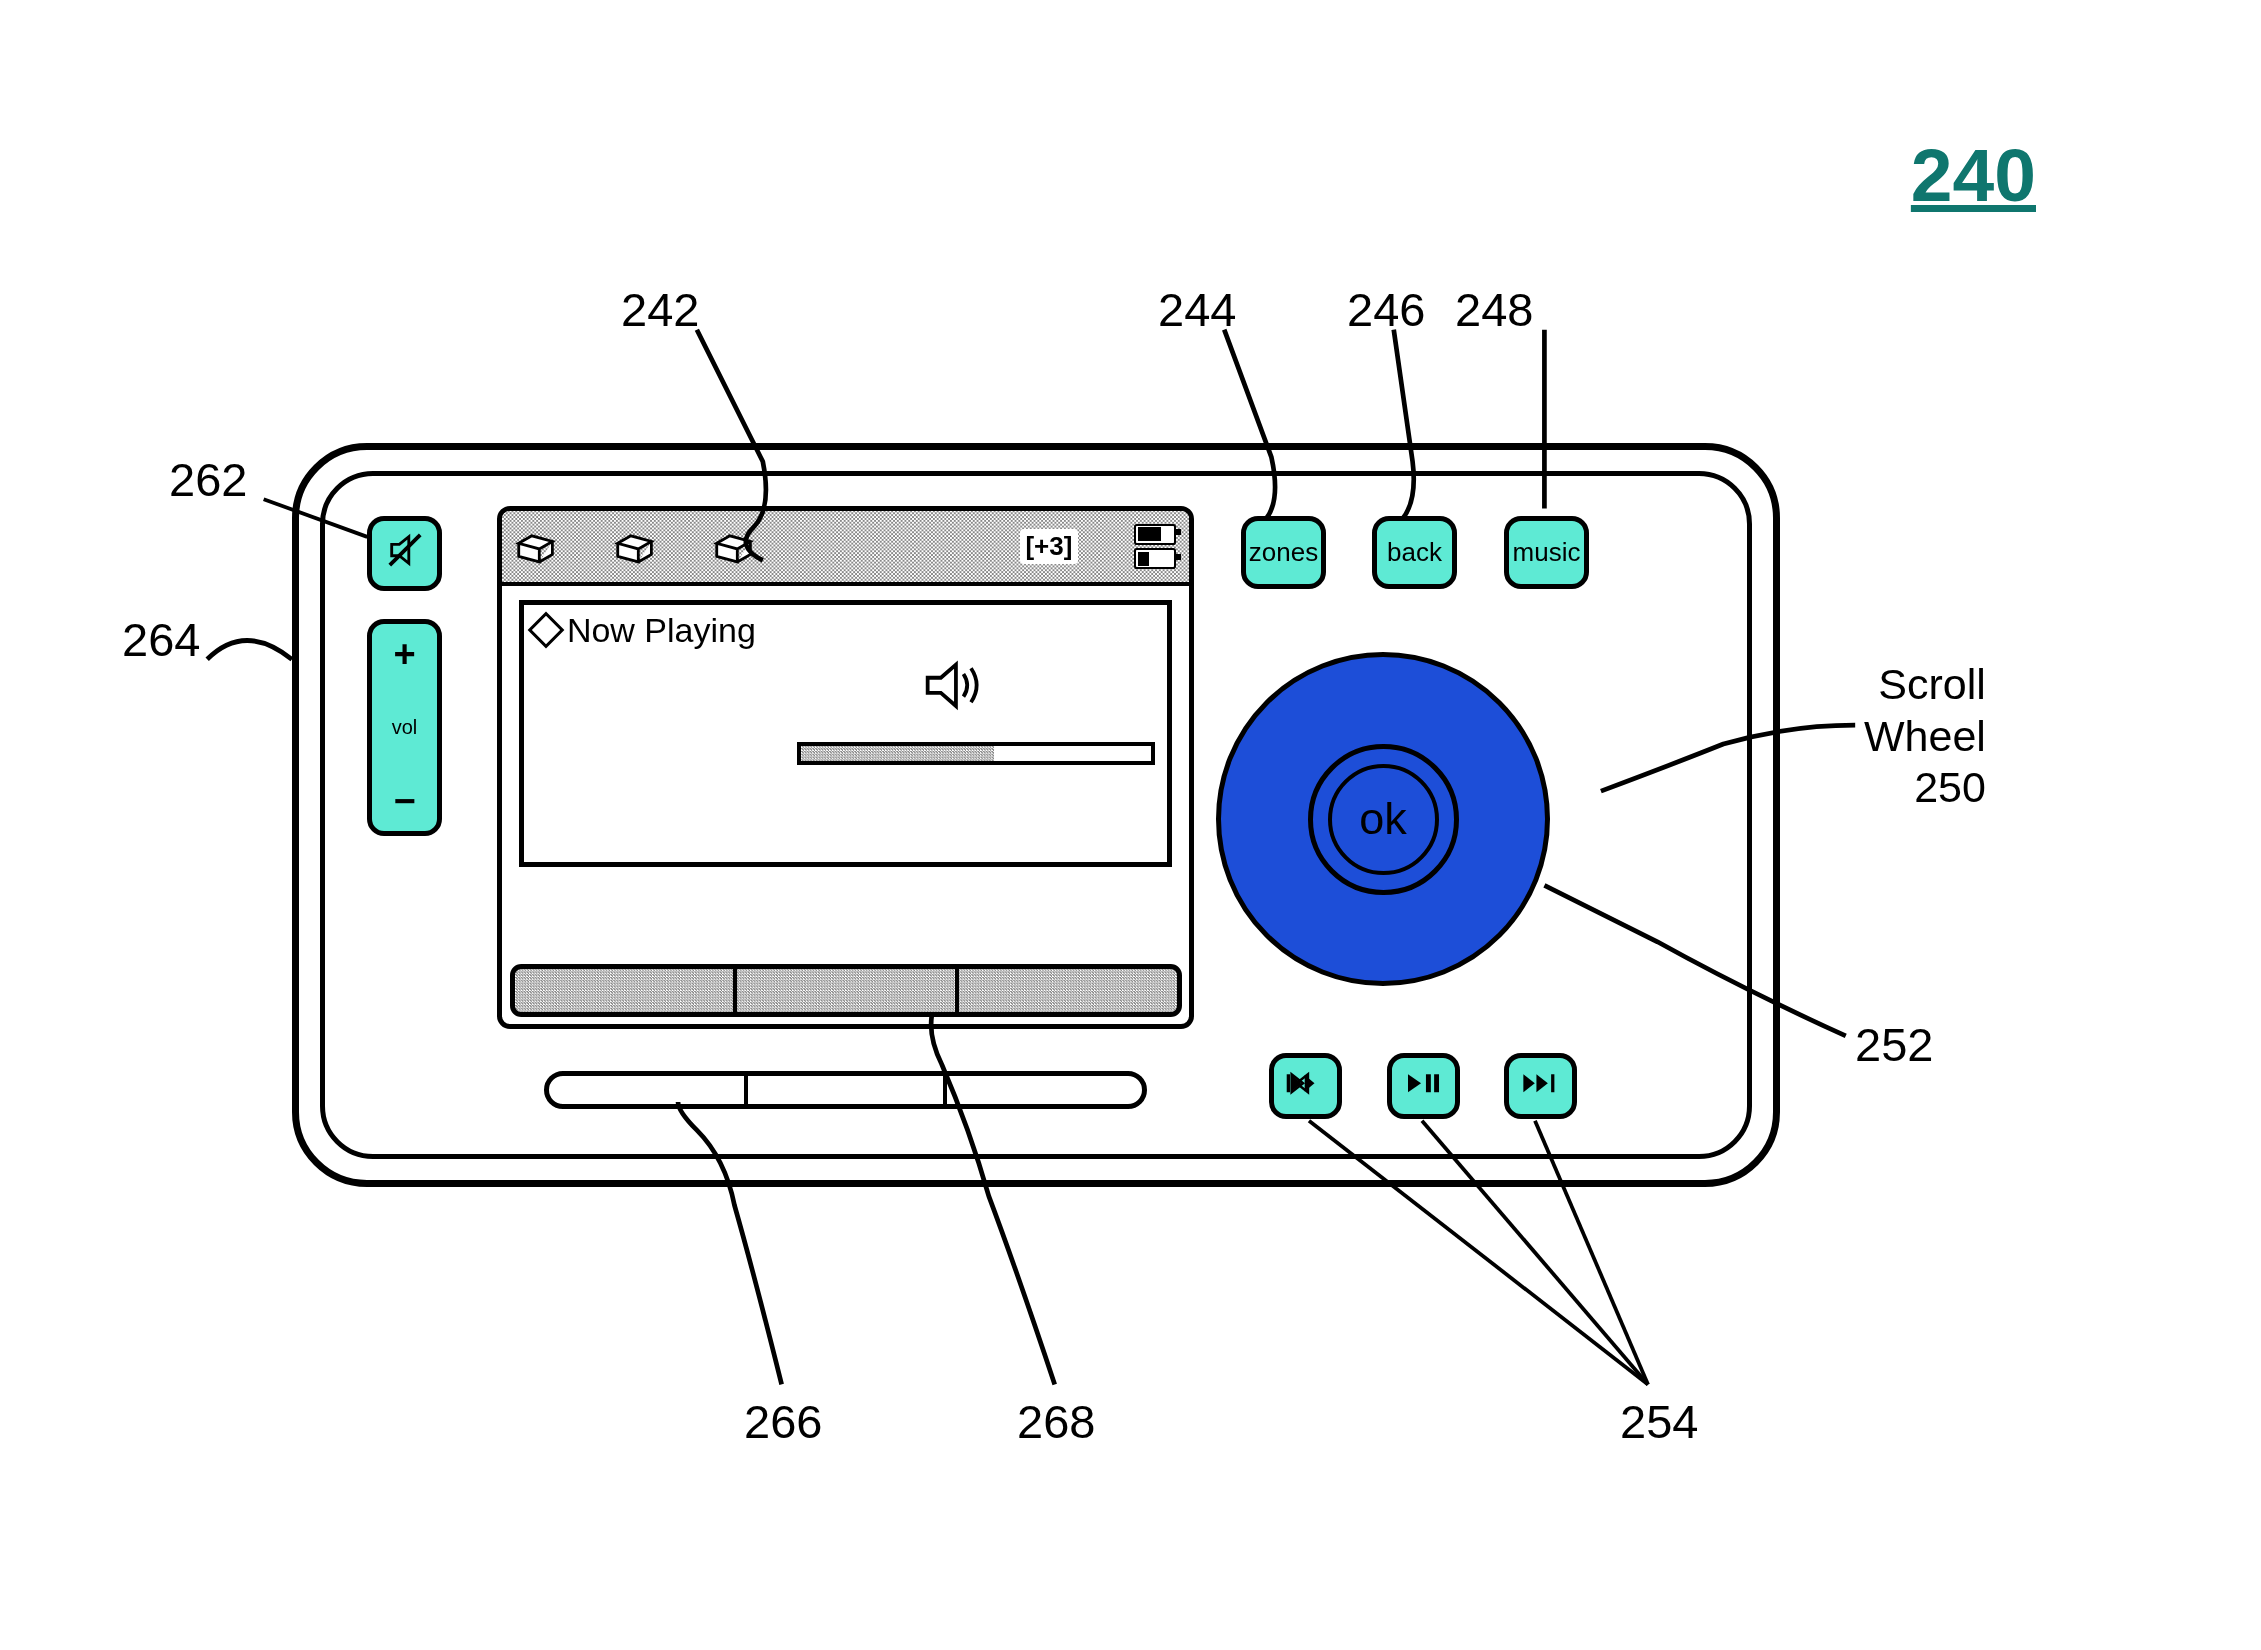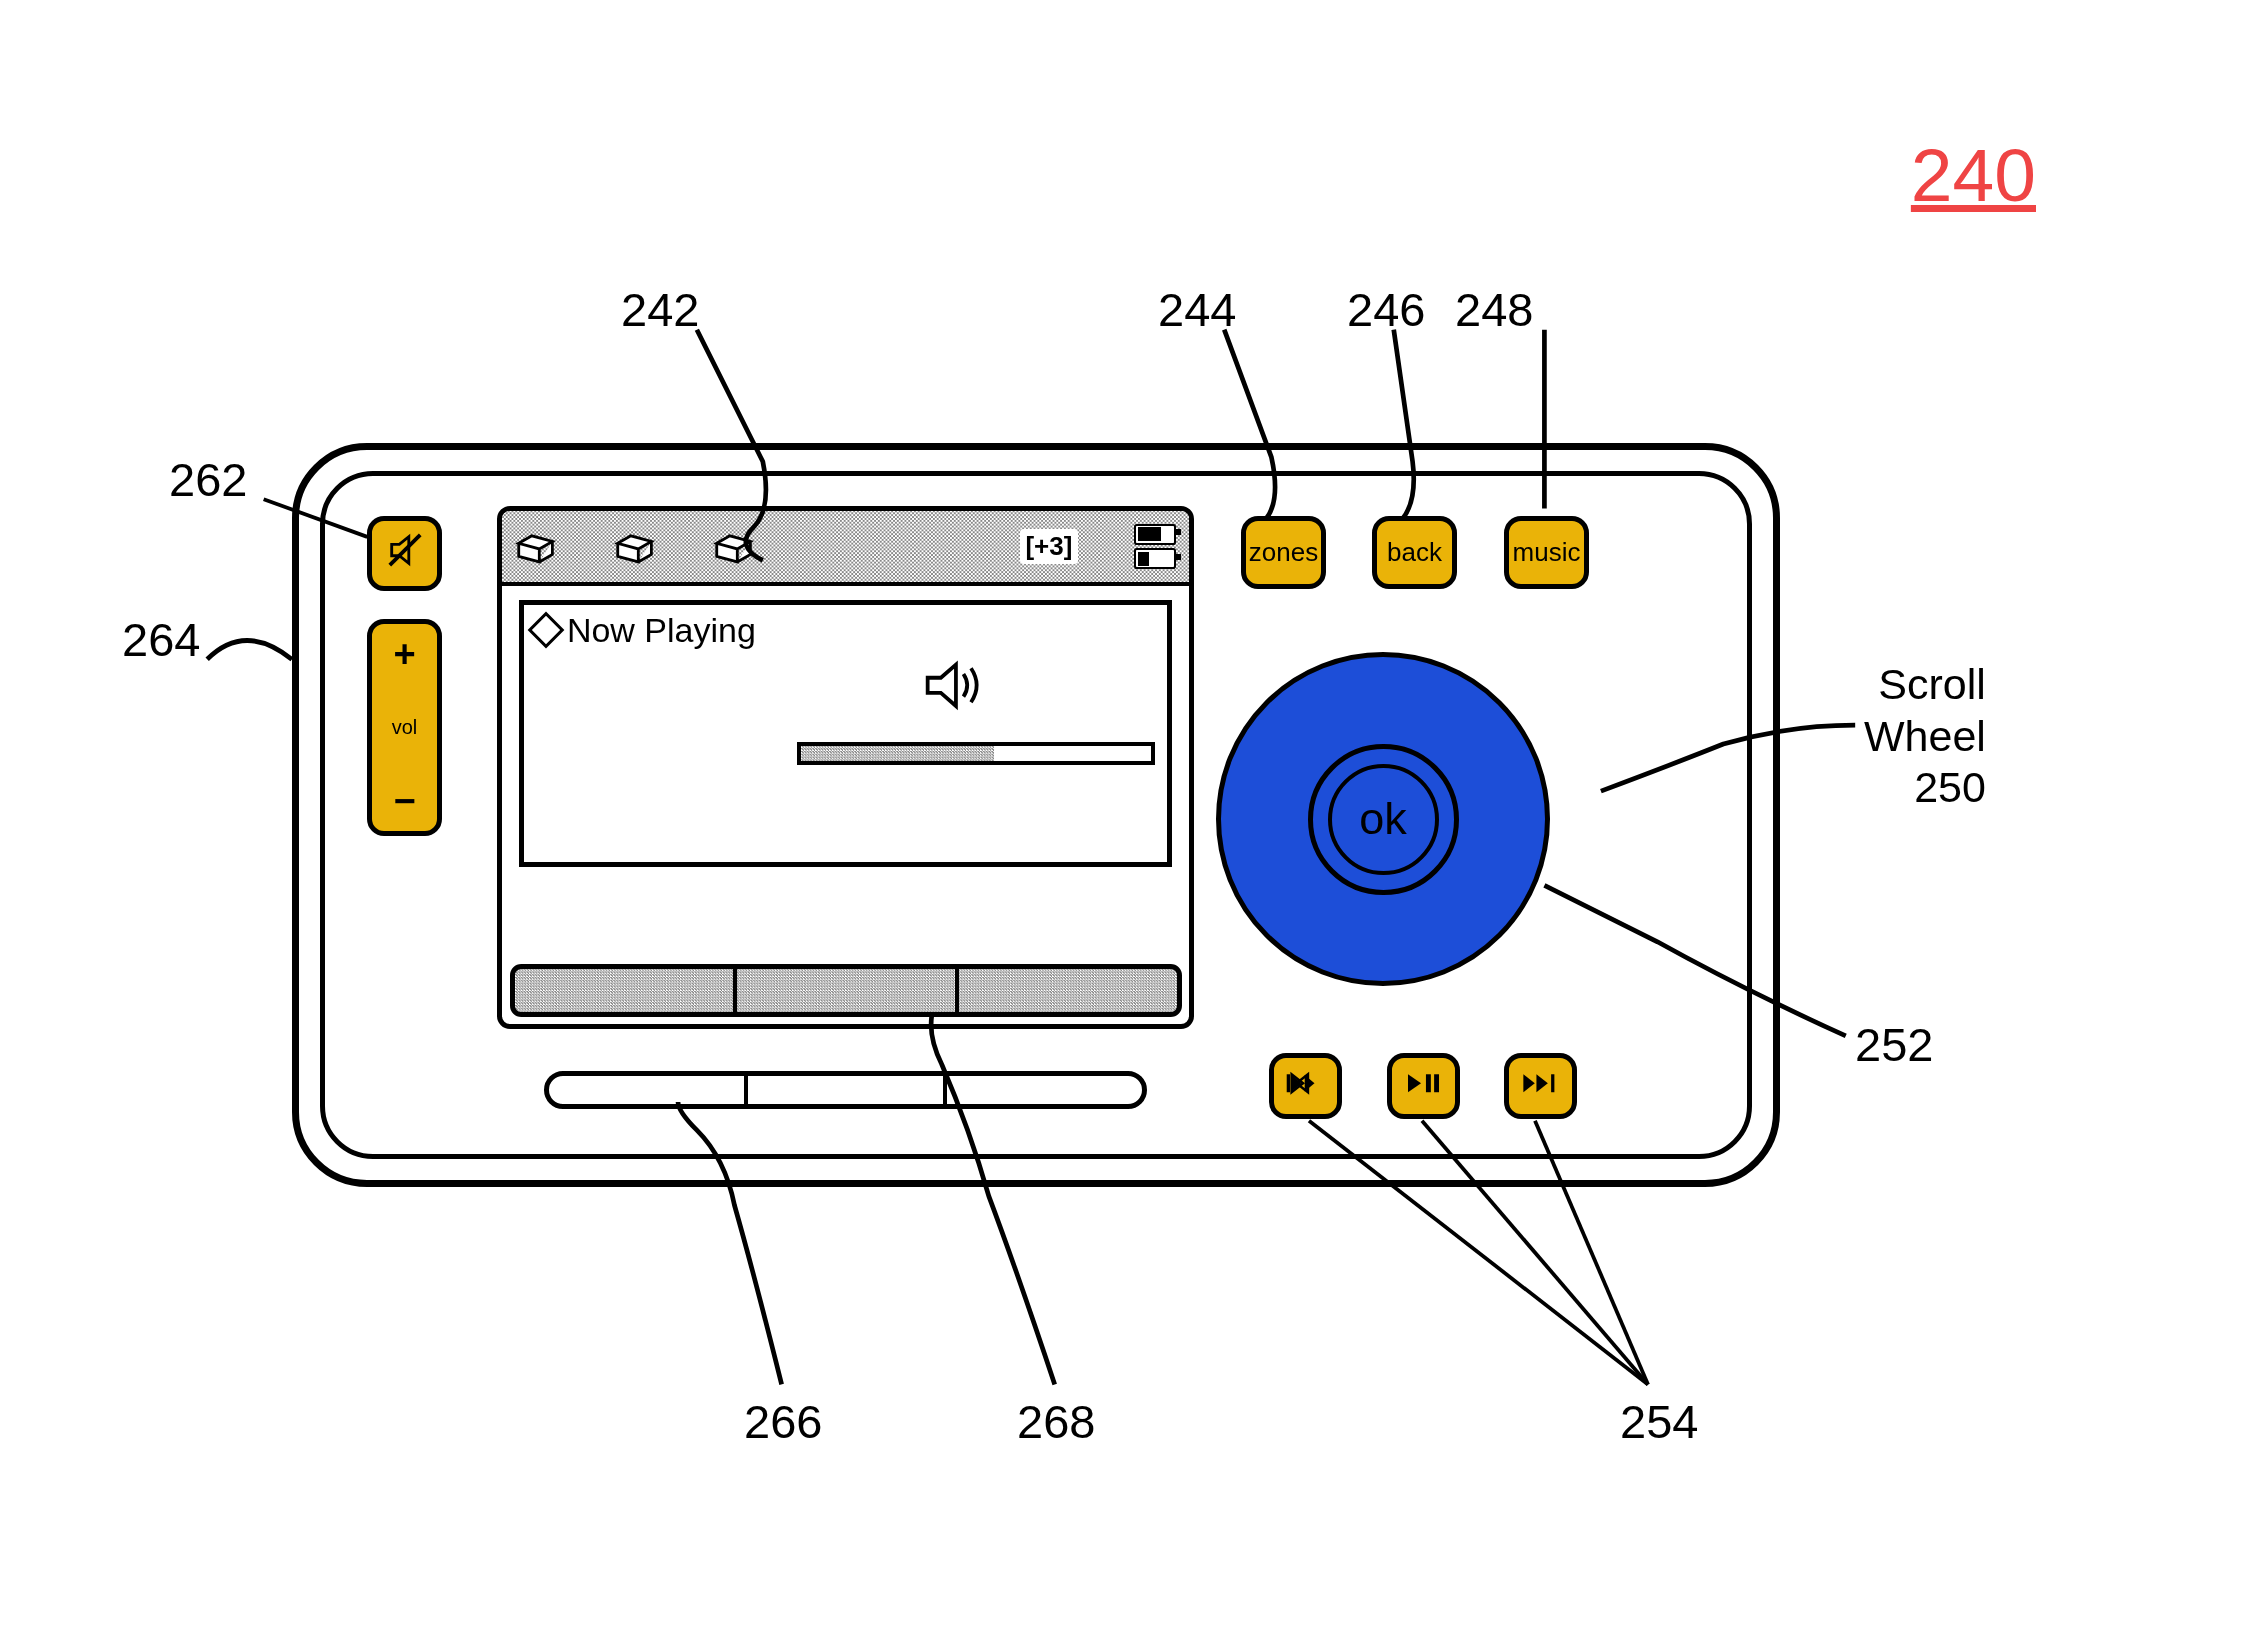--- a/index.html
+++ b/index.html
@@ -17,23 +17,23 @@
   }
   .ref-label {
     position: absolute;
     font-size: 47px;
     font-weight: 400;
     color: #000;
   }
   .figure-number {
     position: absolute;
     font-size: 75px;
-    font-weight: 400;
+    font-weight: 700;
     text-decoration: underline;
-    color: #ef4444;
+    color: #0f766e;
   }
   .scroll-wheel-label {
     position: absolute;
     font-size: 43px;
     text-align: right;
     line-height: 1.2;
   }
 
   
   .device {
@@ -57,21 +57,21 @@
     border-radius: 53px;
     box-sizing: border-box;
   }
 
   
   .hw-button {
     position: absolute;
     border: 5.6px solid #000;
     border-radius: 17px;
     box-sizing: border-box;
-    background: #eab308;
+    background: #5eead4;
     display: flex;
     align-items: center;
     justify-content: center;
     font-size: 28px;
   }
   .mute-btn {
     left: 68px;
     top: 66px;
     width: 75px;
     height: 75px;

